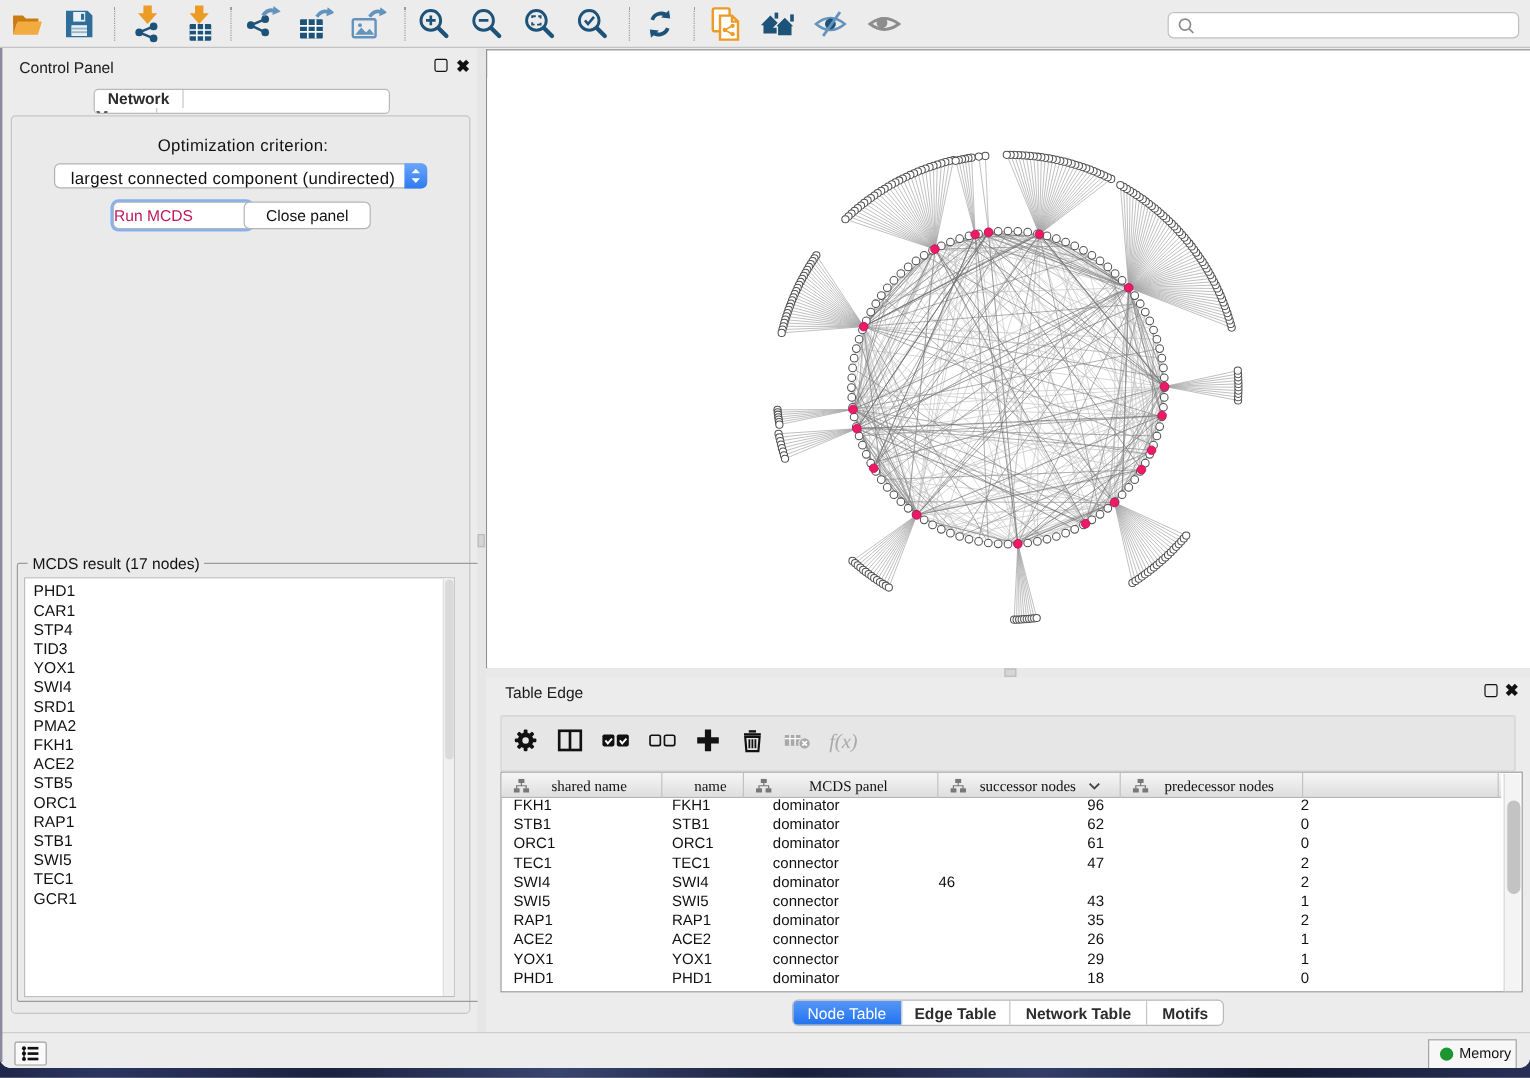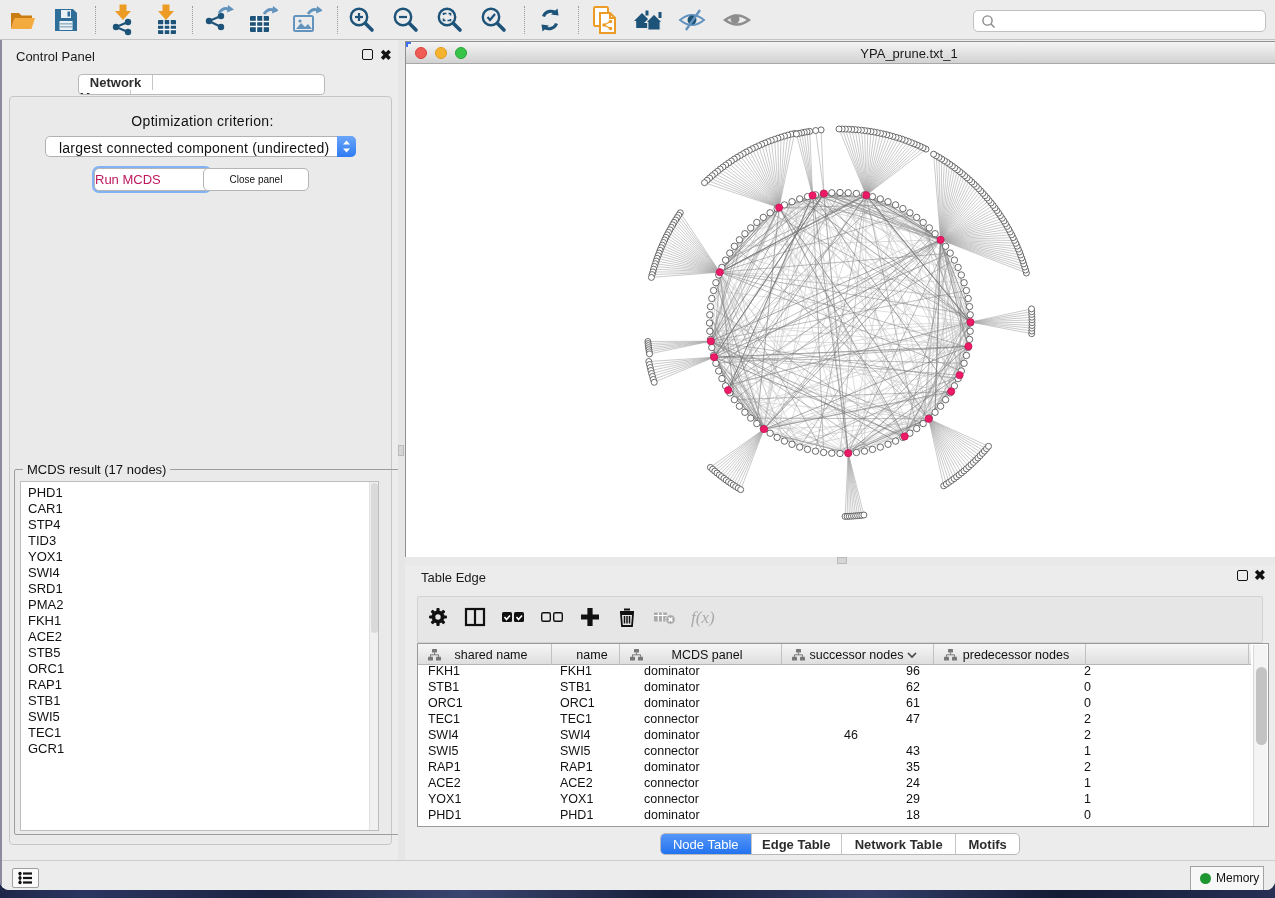--- a/index.html
+++ b/index.html
@@ -23,21 +23,21 @@
 #cp-tabs { position:absolute; left:76px; top:34px; width:247px; height:21px; border:1px solid #b9b9b9; border-radius:4px; background:#fff; display:flex; overflow:hidden;flex-direction:column; }
 #cp-tabs .seg { height:100%; display:flex; align-items:center; justify-content:center; font-size:13px; font-weight:bold; color:#2c2c2c; border-right:1px solid #c6c6c6; }
 #cp-tabs .seg:last-child { border-right:none; }
 #cp-tabs .seg.sel { background:linear-gradient(#5697f8,#2273ef); color:#fff; font-weight:normal; }
 #cp-pane { position:absolute; left:7px; top:56px; width:383px; height:749px; background:#eaeaea; border:1px solid #c6c6c6; border-radius:4px; }
 #opt-label { position:absolute; left:9px; top:73px; width:383px; text-align:center; font-size:14px; letter-spacing:0.3px; color:#111; }
 #dd { position:absolute; left:43px; top:96px; width:311px; height:21px; background:#fff; border:1px solid #b2b2b2; border-radius:5px; }
 #dd .txt { position:absolute; left:13px; top:2.5px; font-size:14px; letter-spacing:0.2px; color:#111; }
 #dd .step { position:absolute; right:-1px; top:-1px; width:19px; height:21px; border-radius:0 5px 5px 0; background:linear-gradient(#6aa5f9,#2e7bf3); }
 #btn-run { position:absolute; left:92px; top:128px; width:116px; height:23px; background:#fff; border:1px solid #b5b5b5; border-radius:5px; box-shadow:0 0 0 2px #82b2f5; font-size:13px; text-align:left; line-height:21px; color:#be185d; }
-#btn-close { position:absolute; left:201px; top:128px; width:106px; height:23px; background:#fff; border:1px solid #b5b5b5; border-radius:5px; font-size:10px; text-align:center; line-height:21px; color:#111; }
+#btn-close { position:absolute; left:201px; top:128px; width:106px; height:23px; background:#fff; border:1px solid #b5b5b5; border-radius:5px; font-size:13px; text-align:center; line-height:21px; color:#111; }
 #grp { position:absolute; left:12px; top:429px; width:400px; height:366px; border:1px solid #9d9d9d; border-radius:2px; }
 #grp-label { position:absolute; left:8px; top:-8px; background:#eaeaea; padding:0 4px; font-size:13px; color:#111; }
 #grp-list { position:absolute; left:5px; top:11px; width:359px; height:350px; background:#fff; border:1px solid #bdbdbd; }
 #grp-list .it { position:absolute; left:7px; font-size:13px; color:#111; }
 #grp-scroll { position:absolute; right:0px; top:0px; width:9px; height:348px; background:#f0f0f0; border-left:1px solid #e0e0e0; }
 #grp-scroll .th { position:absolute; left:1px; top:1px; width:7px; height:150px; background:#dadada; border-radius:4px; }
 
 #vdiv { position:absolute; left:398px; top:40px; width:7px; height:822px; background:#e6e6e6; }
 #vdiv .h { position:absolute; left:0px; top:405px; width:6px; height:11px; background:#d5d5d5; border:1px solid #bbb; }
 
@@ -49,21 +49,21 @@
 #nw-corner { position:absolute; left:0px; top:0px; width:5px; height:5px; border-left:2px solid #3b6ff0; border-top:2px solid #3b6ff0; }
 #hdiv { position:absolute; left:405px; top:557px; width:870px; height:8px; background:#e9e9e9; }
 #hdiv .h { position:absolute; left:432px; top:0px; width:10px; height:7px; background:#d5d5d5; border:1px solid #bbb; }
 
 #tp { position:absolute; left:405px; top:565px; width:870px; height:297px; background:#ececec; }
 #tp-title { position:absolute; left:16px; top:5px; font-size:13px; color:#1a1a1a; }
 #tp-toolbar { position:absolute; left:12px; top:31px; width:846px; height:47px; background:#e6e6e6; border:1px solid #d2d2d2; border-radius:2px; }
 #tbl { position:absolute; left:12px; top:78px; width:852px; height:184px; background:#fff; border:1px solid #9a9a9a; }
 #tbl-head { position:absolute; left:0; top:0; width:833px; height:21px; background:linear-gradient(#f6f6f6,#dedede); border-bottom:1px solid #b5b5b5; }
 .hc { position:absolute; top:0; height:21px; border-right:1px solid #c2c2c2; }
-.hc .lbl { position:absolute; left:13px; width:calc(100% - 13px); text-align:center; top:4px; font-size:12.5px; color:#111; }
+.hc .lbl { position:absolute; left:13px; width:calc(100% - 13px); text-align:center; top:4px; font-size:12.5px; color:#111;font-family:Liberation Serif, serif; }
 .rowtx { position:absolute; font-size:12.5px; color:#111; }
 #tbl-scroll { position:absolute; right:1px; top:1px; width:14px; height:181px; background:#f4f4f4; border-left:1px solid #d8d8d8; }
 #tbl-scroll .th { position:absolute; left:1.5px; top:22px; width:11px; height:78px; background:#c3c3c3; border-radius:6px; }
 #tp-tabs { position:absolute; left:255px; top:268px; width:360px; height:22px; border:1px solid #b9b9b9; border-radius:5px; background:#fff; display:flex; overflow:hidden; }
 #tp-tabs .seg { height:100%; display:flex; align-items:center; justify-content:center; font-size:13px; font-weight:bold; color:#2c2c2c; border-right:1px solid #c6c6c6; }
 #tp-tabs .seg:last-child { border-right:none; }
 #tp-tabs .seg.sel { background:linear-gradient(#5697f8,#2273ef); color:#fff; font-weight:normal; }
 
 #status { position:absolute; left:0; top:860px; width:1275px; height:31px; background:#ececec; border-top:1px solid #cdcdcd; }
 #st-left { position:absolute; left:12px; top:7px; width:27px; height:20px; background:#fafafa; border:1px solid #9f9f9f; border-radius:2px; }
@@ -252,27 +252,20 @@
           </div>
     </div>
   </div>
 </div>
 
 <div id="vdiv">
       <div class="h"></div>
     </div>
 
 <div id="nw">
-  <div id="nw-titlebar">
-    <div class="tl" style="left:9px; background:#f05c55; border:1px solid #d8433c;"></div>
-    <div class="tl" style="left:29px; background:#f6b42e; border:1px solid #dd9b21;"></div>
-    <div class="tl" style="left:49px; background:#39c348; border:1px solid #28a437;"></div>
-    <div id="nw-title">YPA_prune.txt_1</div>
-    <div id="nw-corner"></div>
-  </div>
   <div id="nw-canvas"><svg width="869" height="492" viewBox="0 0 869 492">
 <g stroke="#8a8a8a" stroke-width="0.55" opacity="0.52">
 <line x1="313.8" y1="207.2" x2="562.2" y2="233.5"></line>
 <line x1="313.8" y1="207.2" x2="378.4" y2="376.1"></line>
 <line x1="313.8" y1="207.2" x2="562.2" y2="233.5"></line>
 <line x1="313.8" y1="207.2" x2="371.1" y2="143.6"></line>
 <line x1="313.8" y1="207.2" x2="305.8" y2="233.5"></line>
 <line x1="313.8" y1="207.2" x2="393.7" y2="382.1"></line>
 <line x1="313.8" y1="207.2" x2="401.5" y2="131.6"></line>
 <line x1="313.8" y1="207.2" x2="328.4" y2="334.7"></line>
@@ -1353,36 +1346,36 @@
     <div class="rowtx" style="left:364px;width:138px;text-align:right;top:52px">61</div>
     <div class="rowtx" style="left:516px;width:157px;text-align:right;top:52px">0</div>
     <div class="rowtx" style="left:10px;top:68px">TEC1</div>
     <div class="rowtx" style="left:142px;top:68px">TEC1</div>
     <div class="rowtx" style="left:226px;top:68px">connector</div>
     <div class="rowtx" style="left:364px;width:138px;text-align:right;top:68px">47</div>
     <div class="rowtx" style="left:516px;width:157px;text-align:right;top:68px">2</div>
     <div class="rowtx" style="left:10px;top:84px">SWI4</div>
     <div class="rowtx" style="left:142px;top:84px">SWI4</div>
     <div class="rowtx" style="left:226px;top:84px">dominator</div>
-    <div class="rowtx" style="left:364px;width:138px;text-align:center;top:84px">46</div>
+    <div class="rowtx" style="left:364px;width:138px;text-align:left;top:84px">46</div>
     <div class="rowtx" style="left:516px;width:157px;text-align:right;top:84px">2</div>
     <div class="rowtx" style="left:10px;top:100px">SWI5</div>
     <div class="rowtx" style="left:142px;top:100px">SWI5</div>
     <div class="rowtx" style="left:226px;top:100px">connector</div>
     <div class="rowtx" style="left:364px;width:138px;text-align:right;top:100px">43</div>
     <div class="rowtx" style="left:516px;width:157px;text-align:right;top:100px">1</div>
     <div class="rowtx" style="left:10px;top:116px">RAP1</div>
     <div class="rowtx" style="left:142px;top:116px">RAP1</div>
     <div class="rowtx" style="left:226px;top:116px">dominator</div>
     <div class="rowtx" style="left:364px;width:138px;text-align:right;top:116px">35</div>
     <div class="rowtx" style="left:516px;width:157px;text-align:right;top:116px">2</div>
     <div class="rowtx" style="left:10px;top:132px">ACE2</div>
     <div class="rowtx" style="left:142px;top:132px">ACE2</div>
     <div class="rowtx" style="left:226px;top:132px">connector</div>
-    <div class="rowtx" style="left:364px;width:138px;text-align:right;top:132px">24</div>
+    <div class="rowtx" style="left:364px;width:138px;text-align:right;top:132px">26</div>
     <div class="rowtx" style="left:516px;width:157px;text-align:right;top:132px">1</div>
     <div class="rowtx" style="left:10px;top:148px">YOX1</div>
     <div class="rowtx" style="left:142px;top:148px">YOX1</div>
     <div class="rowtx" style="left:226px;top:148px">connector</div>
     <div class="rowtx" style="left:364px;width:138px;text-align:right;top:148px">29</div>
     <div class="rowtx" style="left:516px;width:157px;text-align:right;top:148px">1</div>
     <div class="rowtx" style="left:10px;top:164px">PHD1</div>
     <div class="rowtx" style="left:142px;top:164px">PHD1</div>
     <div class="rowtx" style="left:226px;top:164px">dominator</div>
     <div class="rowtx" style="left:364px;width:138px;text-align:right;top:164px">18</div>

